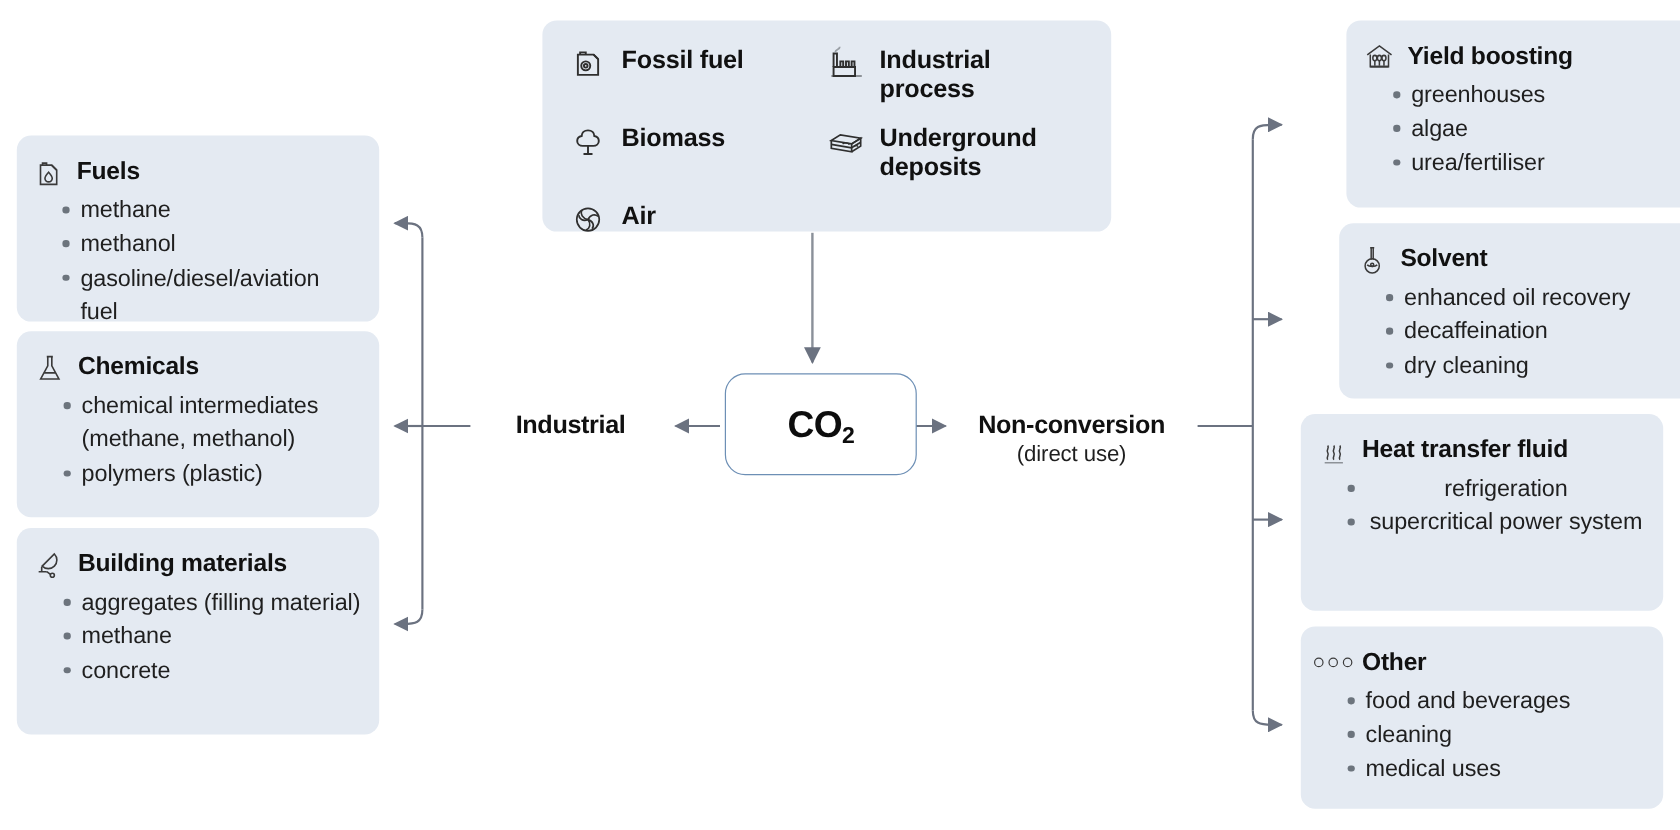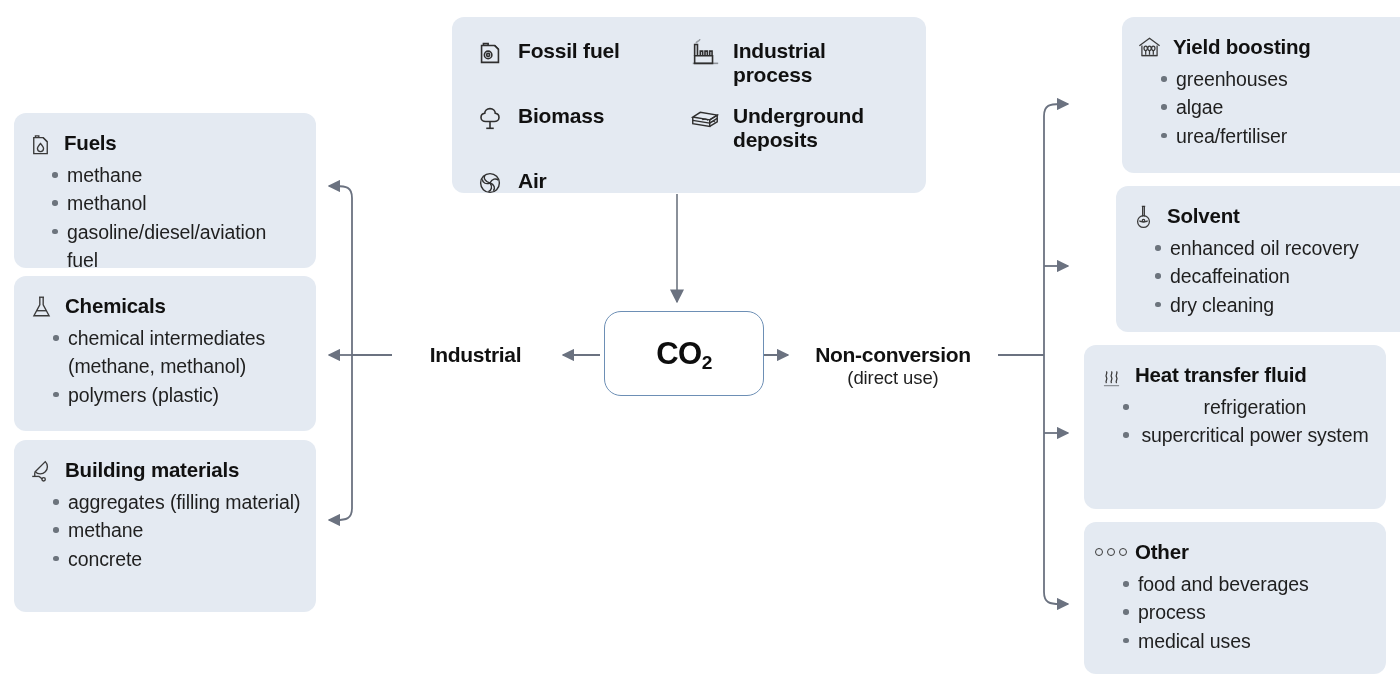--- a/index.html
+++ b/index.html
@@ -424,16 +424,16 @@
       <span class="dots-icon">
         <span></span>
           <span></span>
           <span></span>
       </span>
     </span>
     <span class="head-title">Other</span>
   </div>
   <ul class="bullets">
     <li>food and beverages</li>
-    <li>process</li>
+    <li>cleaning</li>
     <li>medical uses</li>
   </ul>
 </div>
 
 </body></html>

